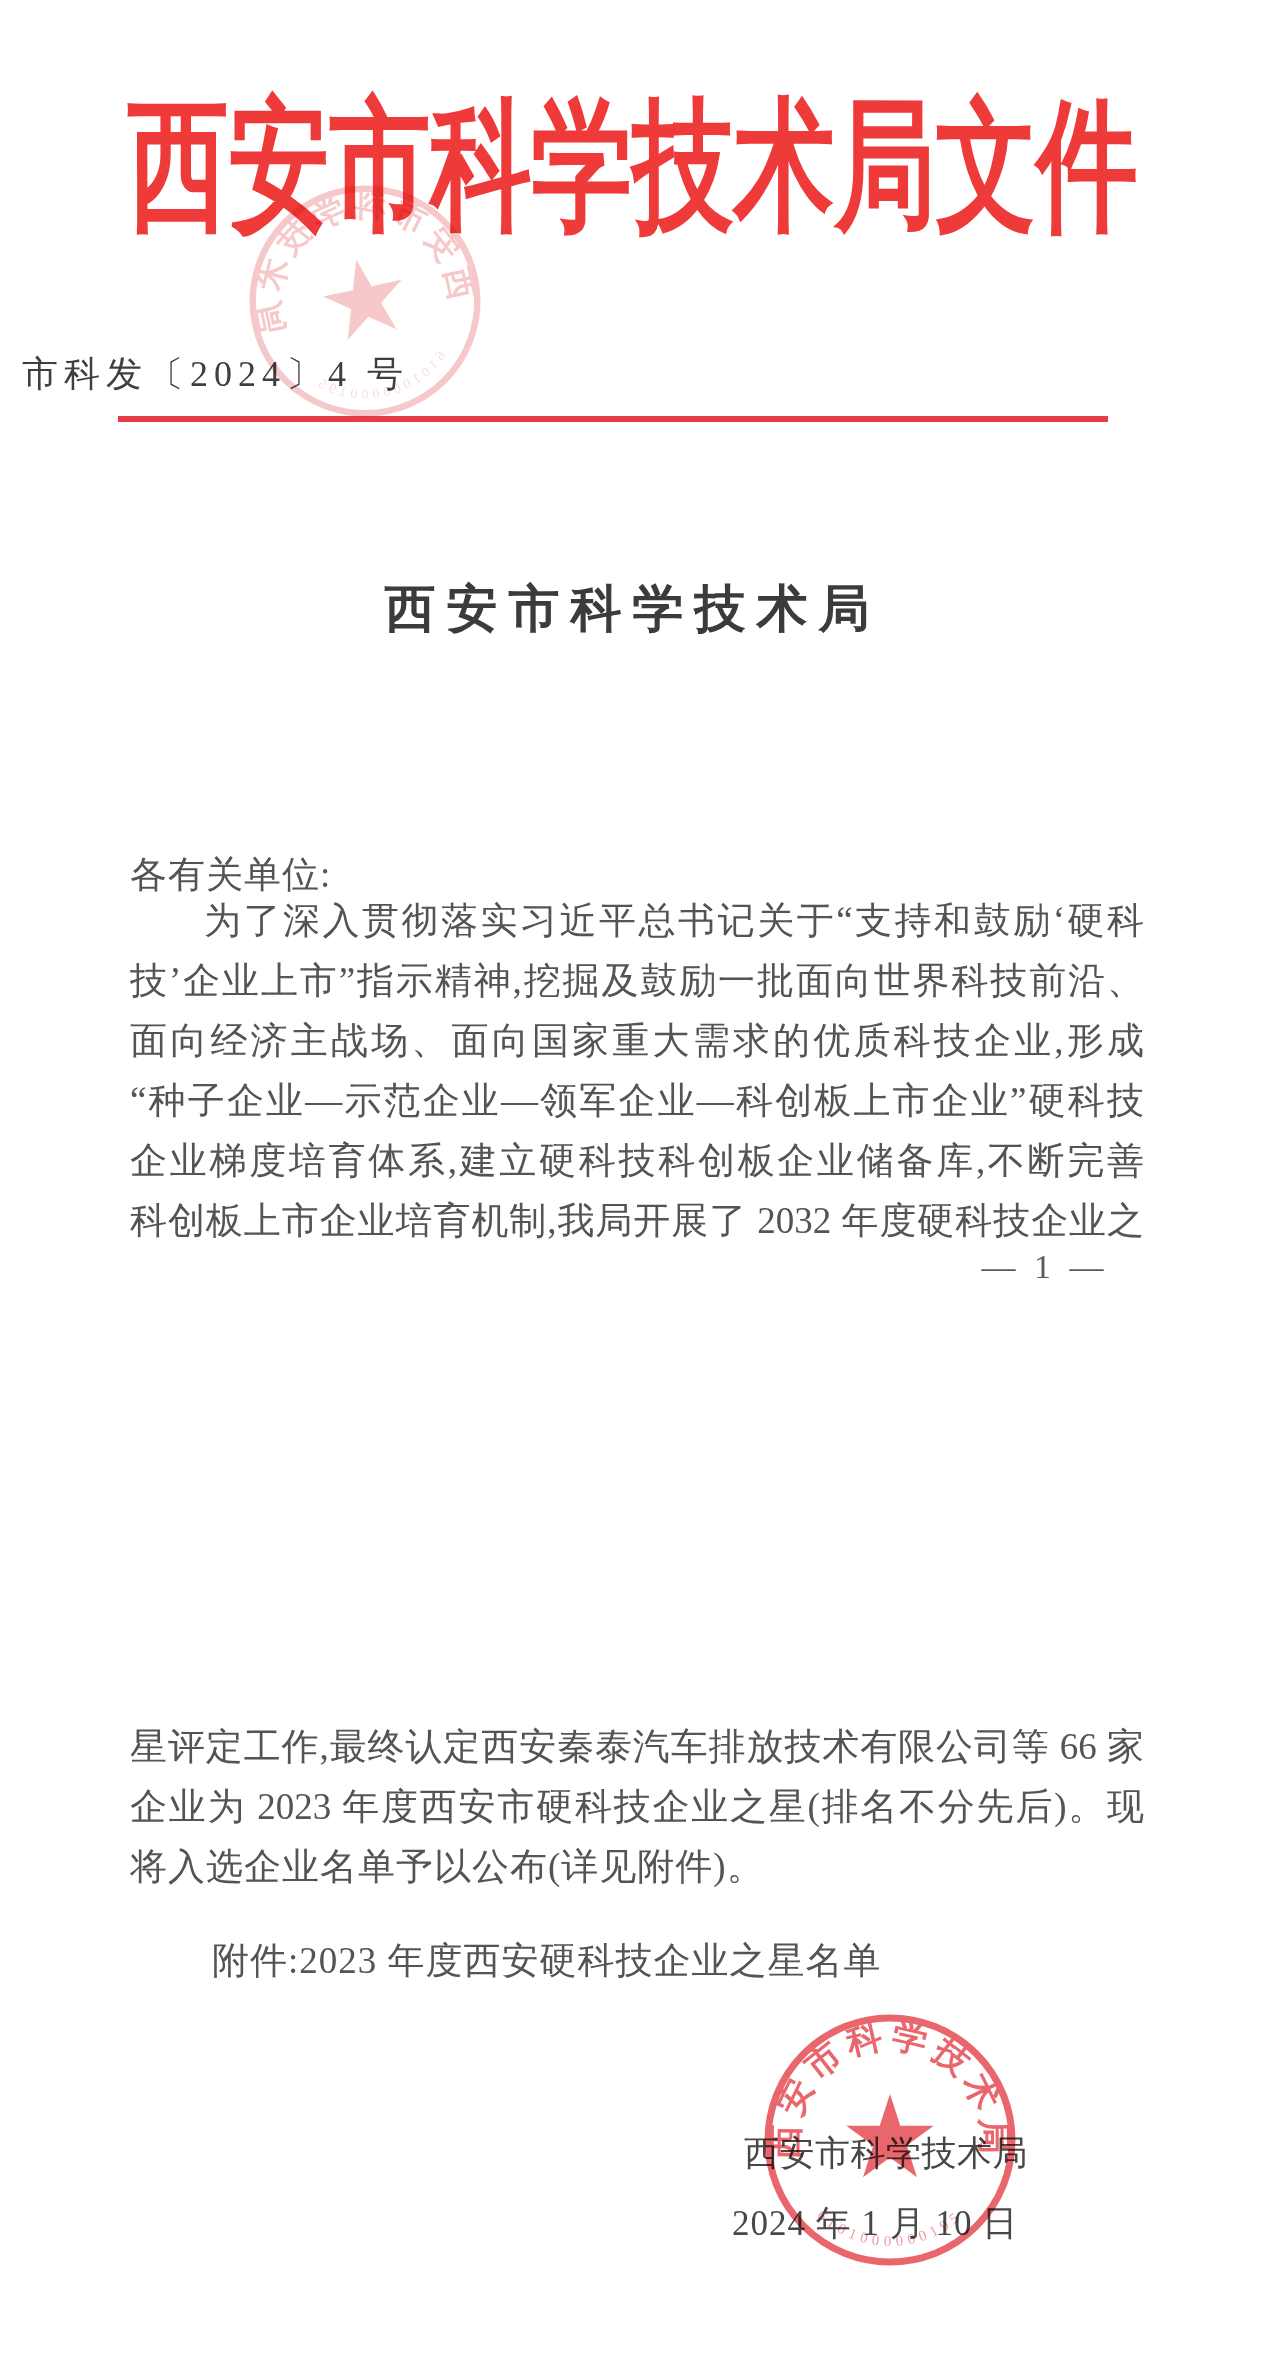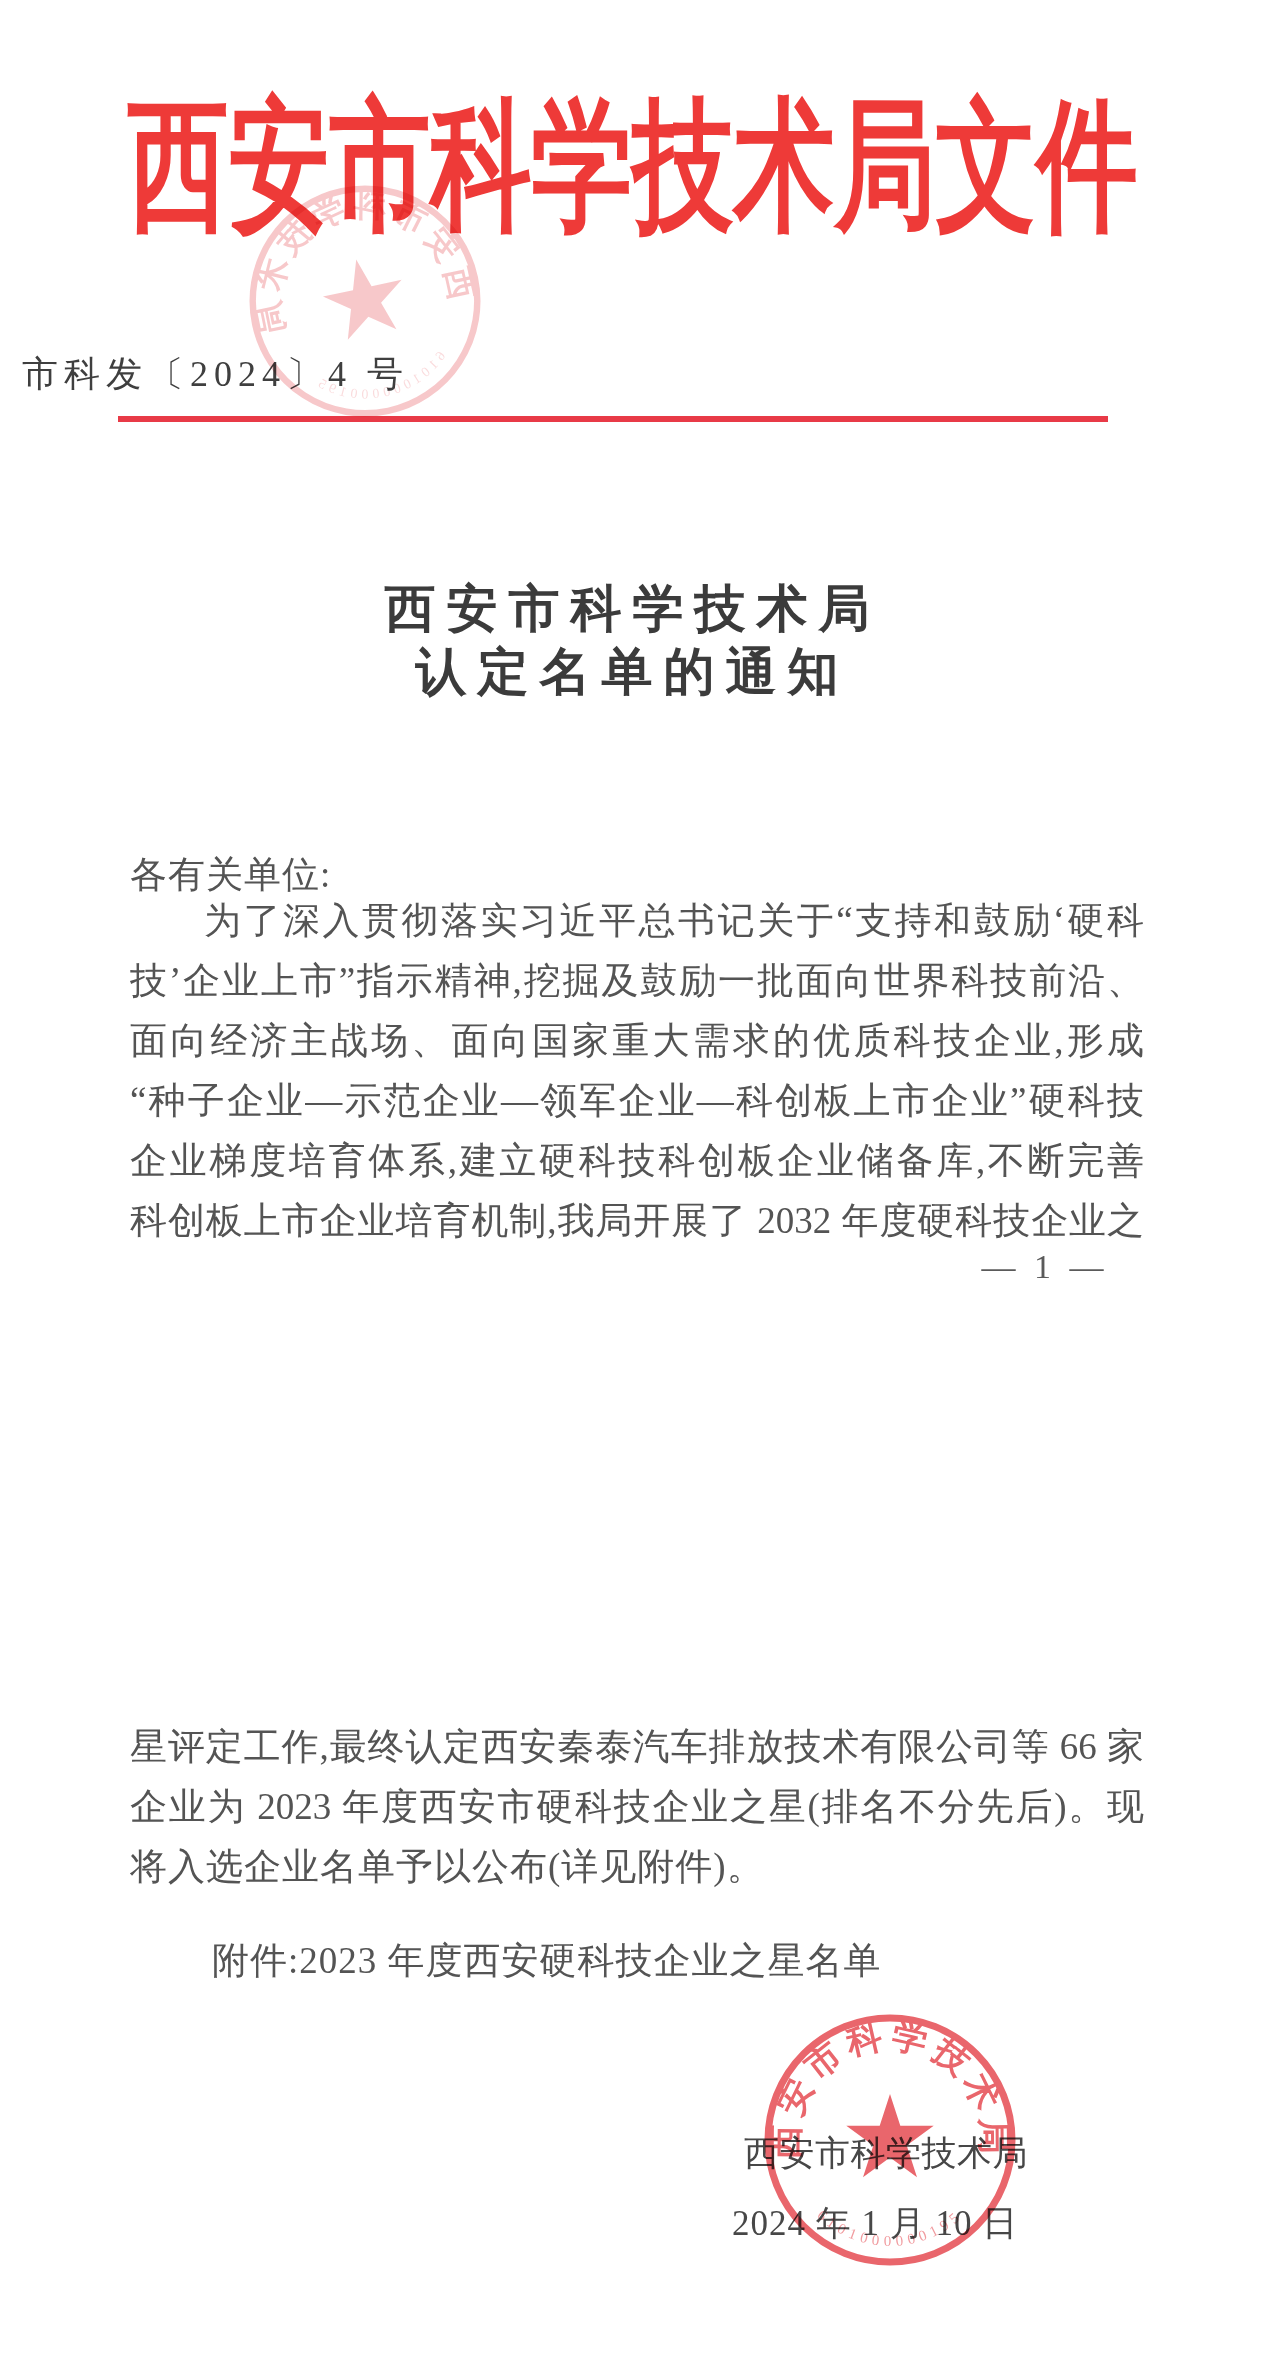--- a/index.html
+++ b/index.html
@@ -105,21 +105,20 @@
     <text class="ringtext"><textPath href="#arcTopA" startOffset="50%" text-anchor="middle">西安市科学技术局</textPath></text>
     <text class="codetext"><textPath href="#arcBotA" startOffset="50%" text-anchor="middle">6101000000195</textPath></text>
   </svg>
 </div>
 
 <div class="abs docnum">市科发〔2024〕4 号</div>
 <div class="abs rule"></div>
 
 <div class="abs notice-title">
   <div>西安市科学技术局</div>
-  <div>认定名单的通知</div>
 </div>
 
 <div class="abs bodyline" style="top:850px">各有关单位:</div>
 <div class="abs bodyline fill indent2" style="top:896px">为了深入贯彻落实习近平总书记关于“支持和鼓励‘硬科</div>
 <div class="abs bodyline fill" style="top:956px">技’企业上市”指示精神,挖掘及鼓励一批面向世界科技前沿、</div>
 <div class="abs bodyline fill" style="top:1016px">面向经济主战场、面向国家重大需求的优质科技企业,形成</div>
 <div class="abs bodyline fill" style="top:1076px">“种子企业—示范企业—领军企业—科创板上市企业”硬科技</div>
 <div class="abs bodyline fill" style="top:1136px">企业梯度培育体系,建立硬科技科创板企业储备库,不断完善</div>
 <div class="abs bodyline fill" style="top:1196px">科创板上市企业培育机制,我局开展了 2032 年度硬科技企业之</div>
 

